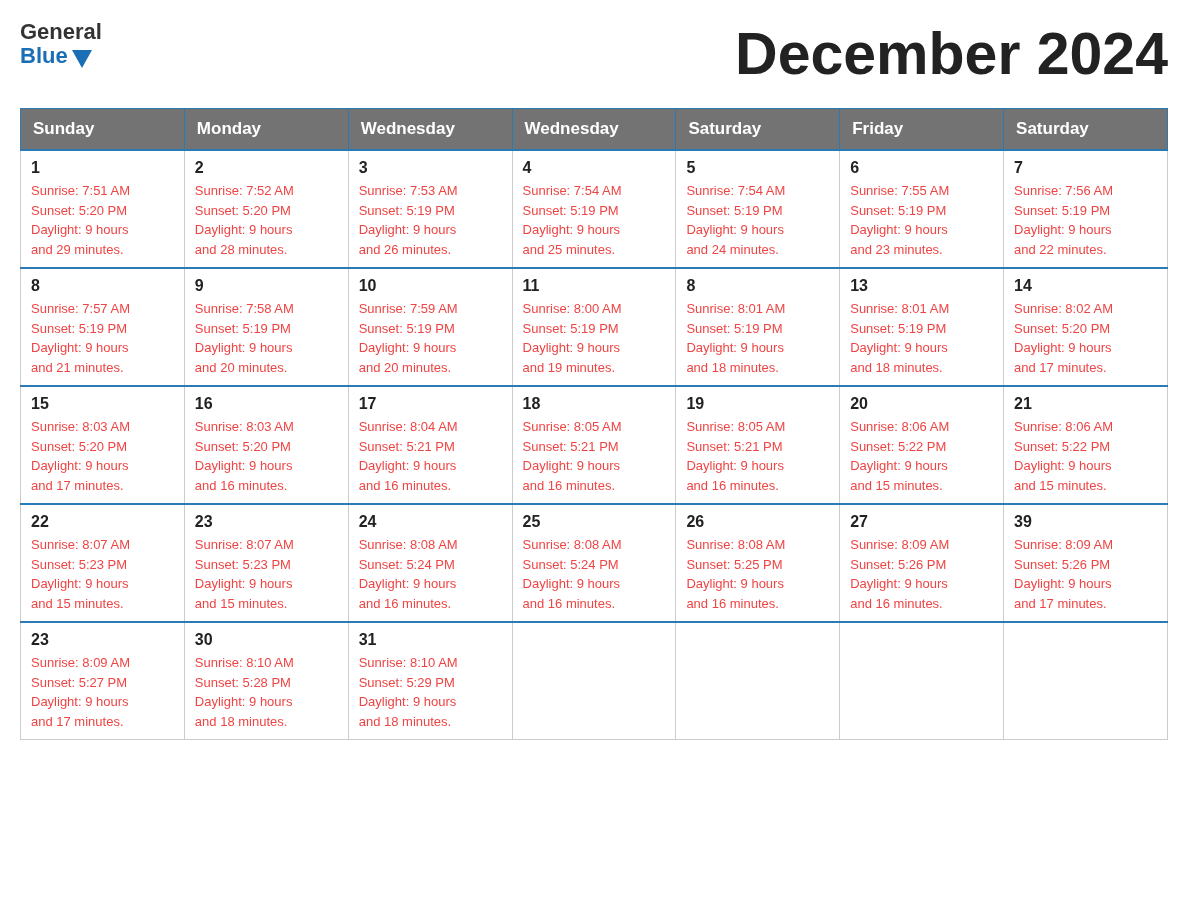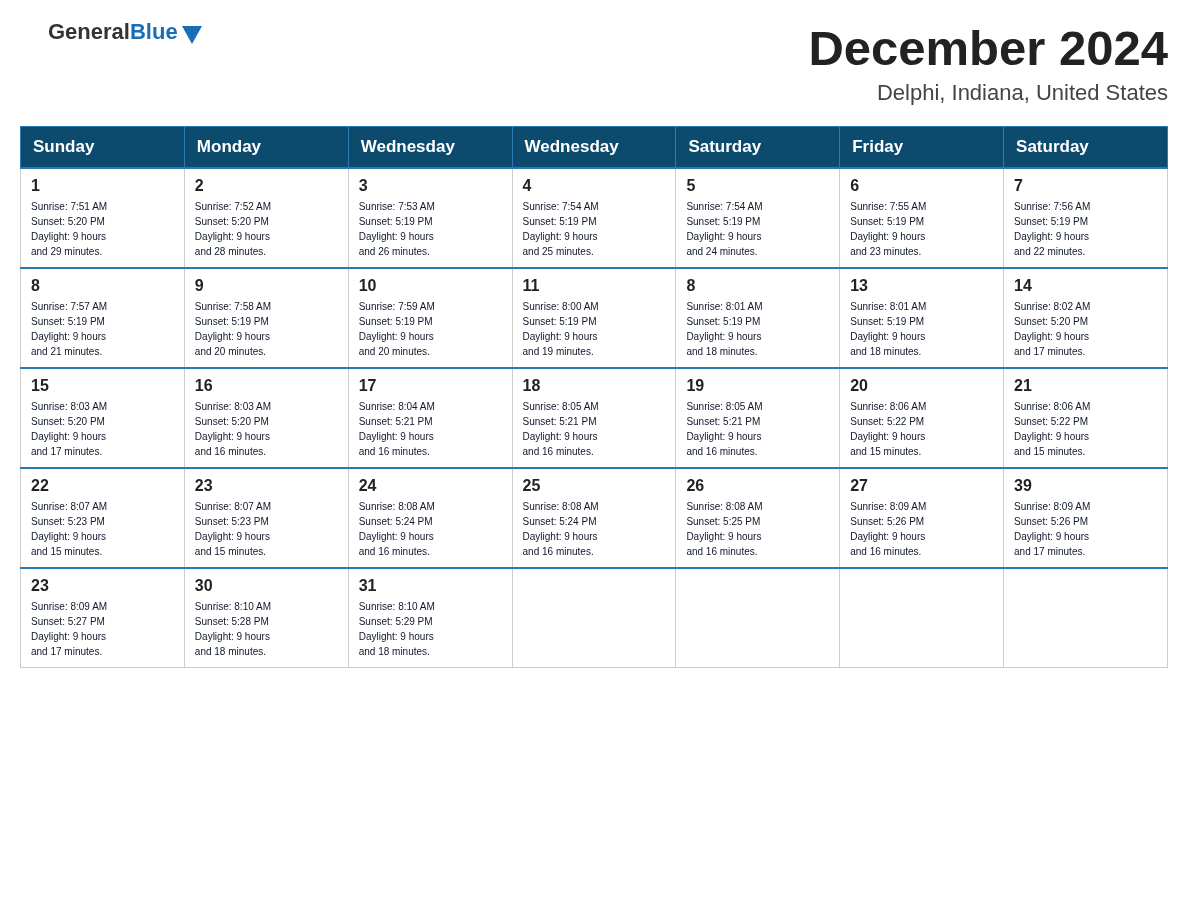--- a/index.html
+++ b/index.html
@@ -11,54 +11,53 @@
       min-height: 918px;
     }
     .header {
       display: flex;
       justify-content: space-between;
       align-items: flex-start;
       margin-bottom: 20px;
     }
     .logo {
       display: flex;
-      flex-direction: row;
+      flex-direction: column;
       font-size: 22px;
       font-weight: bold;
       line-height: 1.1;
-      margin-left: 28px;
     }
     .logo-general { color: #333; }
     .logo-blue { color: #1a6eb5; display: flex; align-items: flex-end; gap: 2px; }
     .logo-triangle {
       width: 0;
       height: 0;
       border-left: 10px solid transparent;
       border-right: 10px solid transparent;
       border-top: 18px solid #1a6eb5;
       margin-left: 2px;
     }
     .title-block { text-align: right; }
     .calendar-title {
-      font-size: 49px;
+      font-size: 59px;
       font-weight: bold;
       color: #222;
     }
     .calendar-subtitle {
       font-size: 22px;
       color: #444;
       margin-top: 4px;
     }
     .calendar {
       width: 100%;
       border-collapse: collapse;
       border: 1px solid #aaa;
     }
     .calendar th {
-      background: #0c4a6e;
+      background: #737373;
       color: #fff;
       font-size: 17px;
       font-weight: 600;
       padding: 10px 12px;
       text-align: left;
       border: 1px solid #2a7ab5;
     }
     .calendar td {
       vertical-align: top;
       padding: 8px 10px;
@@ -68,22 +67,22 @@
       color: #333;
       min-height: 100px;
     }
     .day-number {
       font-size: 16px;
       font-weight: bold;
       color: #222;
       margin-bottom: 4px;
     }
     .day-info {
-      font-size: 10px;
-      color: #0f172a;
+      font-size: 13px;
+      color: #ef4444;
       line-height: 1.5;
     }
     .calendar tr td {
       border-top: 2px solid #2a7ab5;
     }
     .calendar tbody tr:not(:first-child) td {
       border-top: 2px solid #2a7ab5;
     }
     .empty-cell {
       background: #fff;
@@ -95,21 +94,20 @@
 <div class="header">
   <div class="logo">
     <span class="logo-general">General</span>
     <span class="logo-blue">
       <span>Blue</span>
       <span class="logo-triangle"></span>
     </span>
   </div>
   <div class="title-block">
     <div class="calendar-title">December 2024</div>
-    <div class="calendar-subtitle">Delphi, Indiana, United States</div>
   </div>
 </div>
 
 <table class="calendar">
   <thead>
     <tr>
     <th>Sunday</th>
         <th>Monday</th>
         <th>Wednesday</th>
         <th>Wednesday</th>

